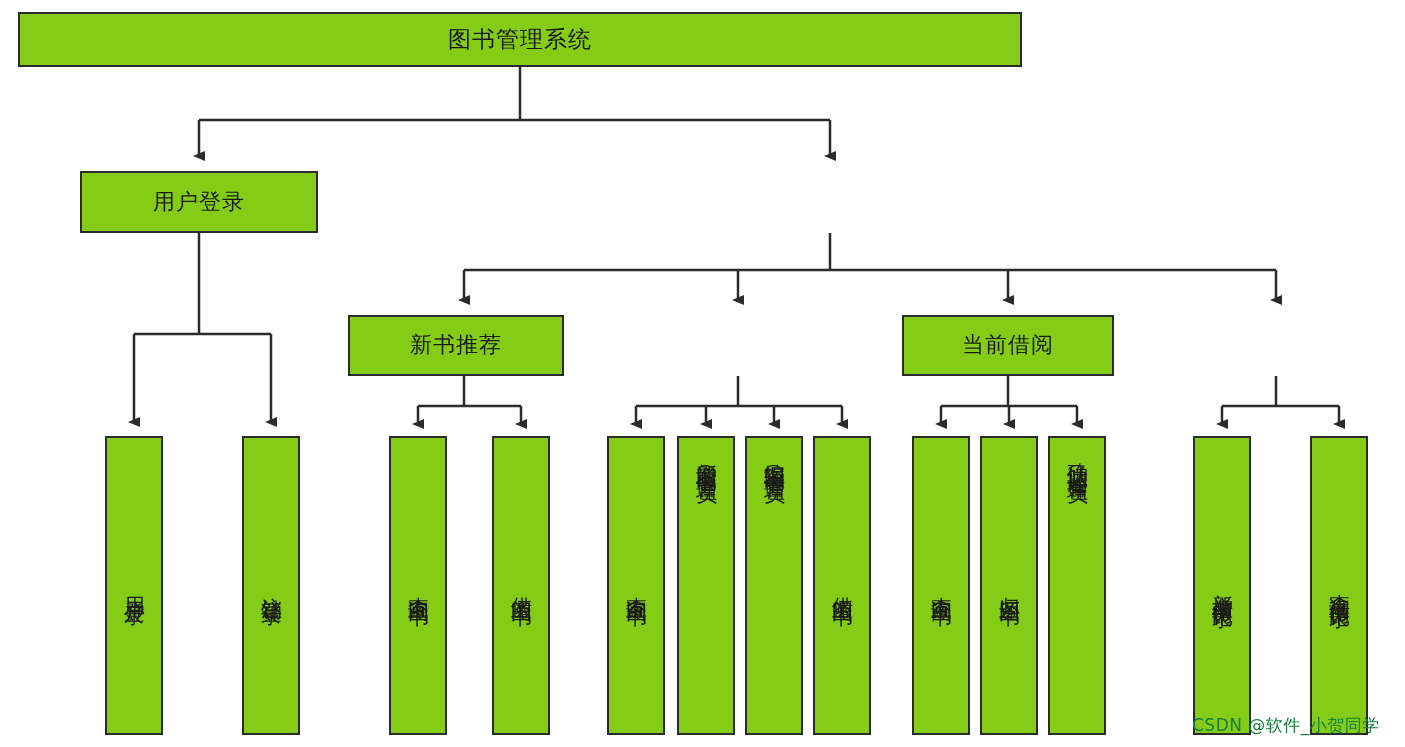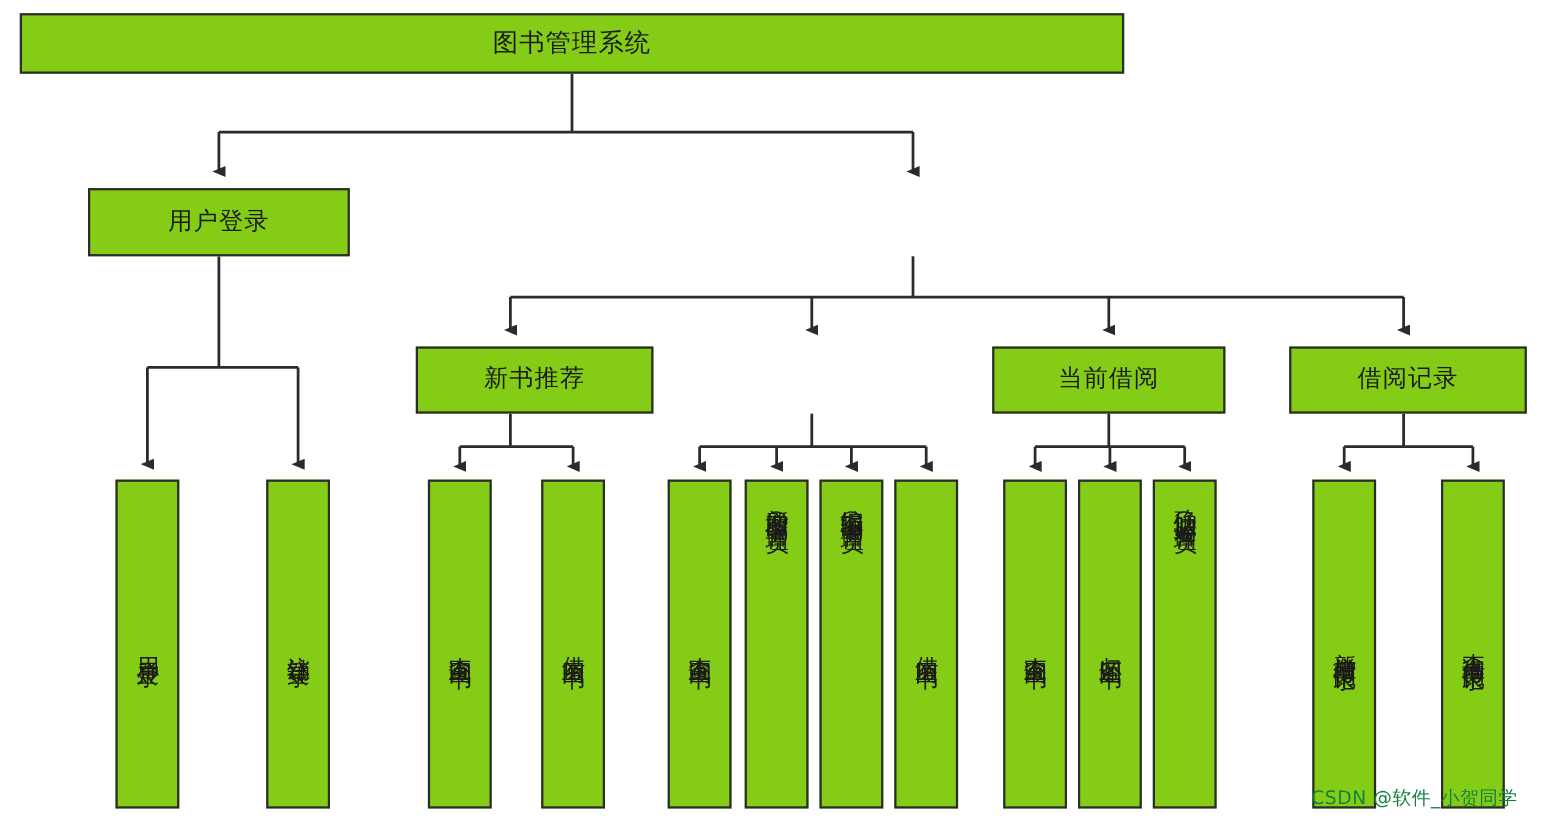--- a/index.html
+++ b/index.html
@@ -130,28 +130,25 @@
   </svg>
 
   <div class="node horiz root" style="left:18px; top:12px; width:1004px; height:55px;">
     <span>图书管理系统</span>
   </div>
 
   <div class="node horiz" style="left:80px; top:171px; width:238px; height:62px;">
     <span>用户登录</span>
   </div>
 
-  <div class="node horiz" style="left:378px; top:315px; width:216px; height:61px;">
+  <div class="node horiz" style="left:348px; top:315px; width:216px; height:61px;">
     <span>新书推荐</span>
   </div>
   <div class="node horiz" style="left:902px; top:315px; width:212px; height:61px;">
     <span>当前借阅</span>
-  </div>
-  <div class="node horiz" style="left:1172px; top:315px; width:216px; height:61px;">
-    <span>借阅记录</span>
   </div>
 
   <div class="node leaf centered" style="left:105px; top:436px; width:58px; height:299px;">
     <span class="vtext">用户登录</span>
   </div>
   <div class="node leaf centered" style="left:242px; top:436px; width:58px; height:299px;">
     <span class="vtext">注销登录</span>
   </div>
 
   <div class="node leaf centered" style="left:389px; top:436px; width:58px; height:299px;">

